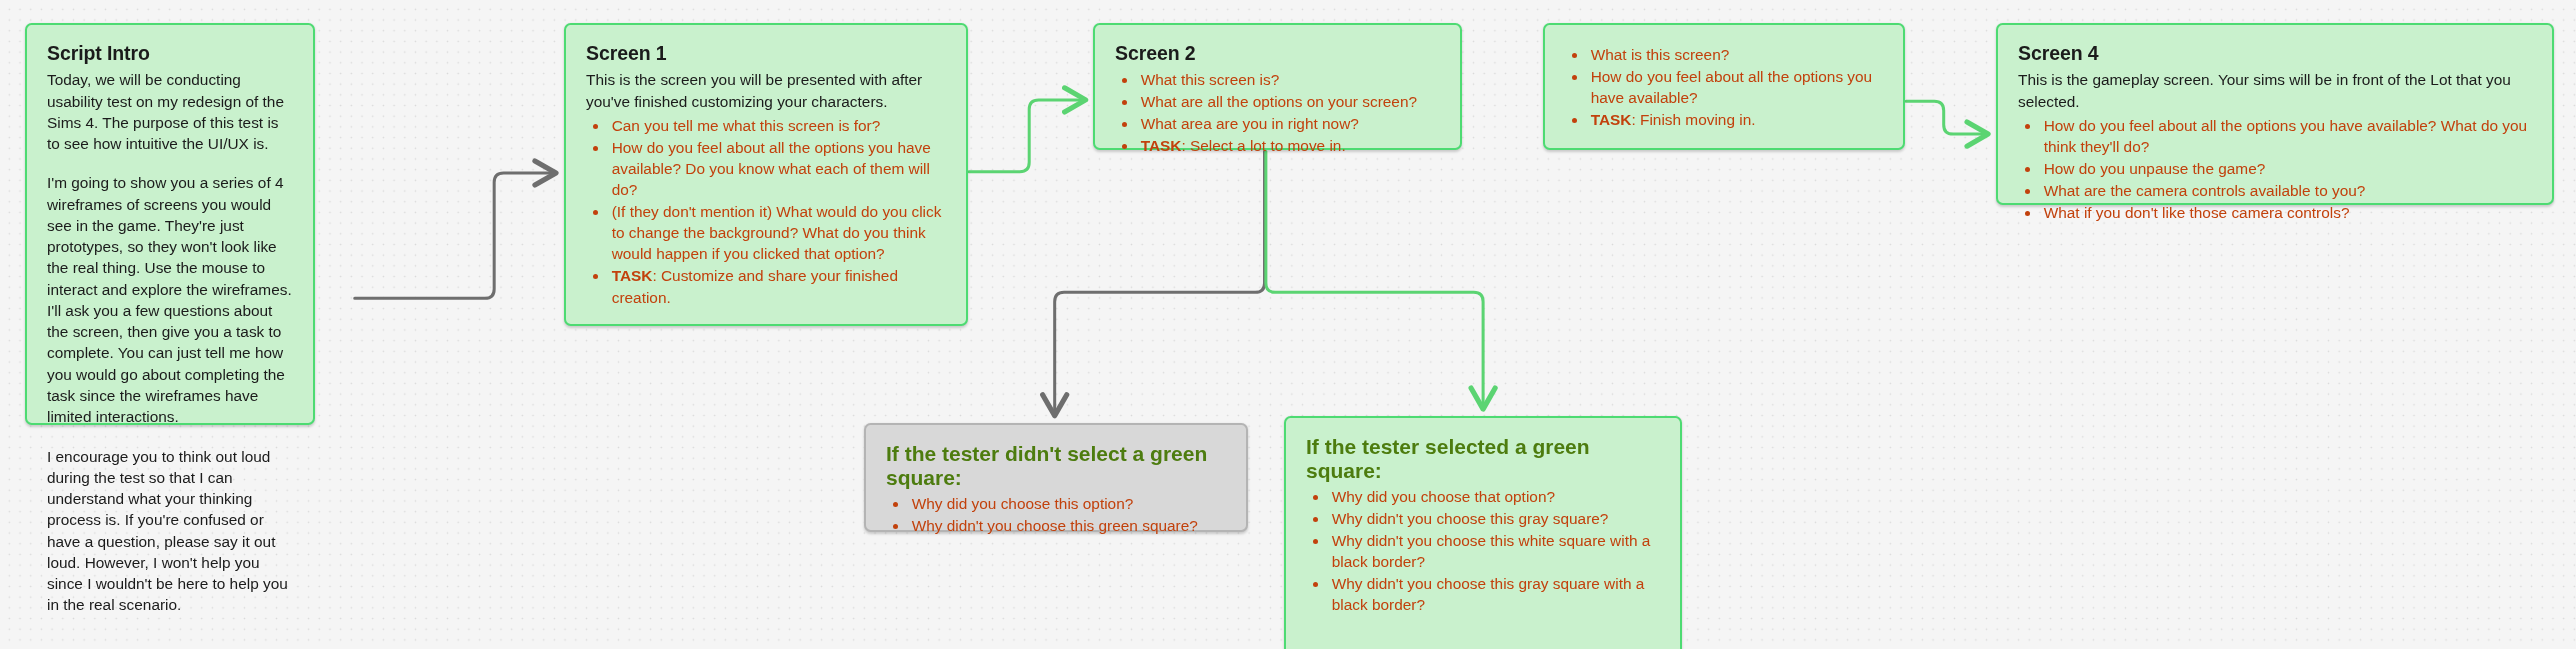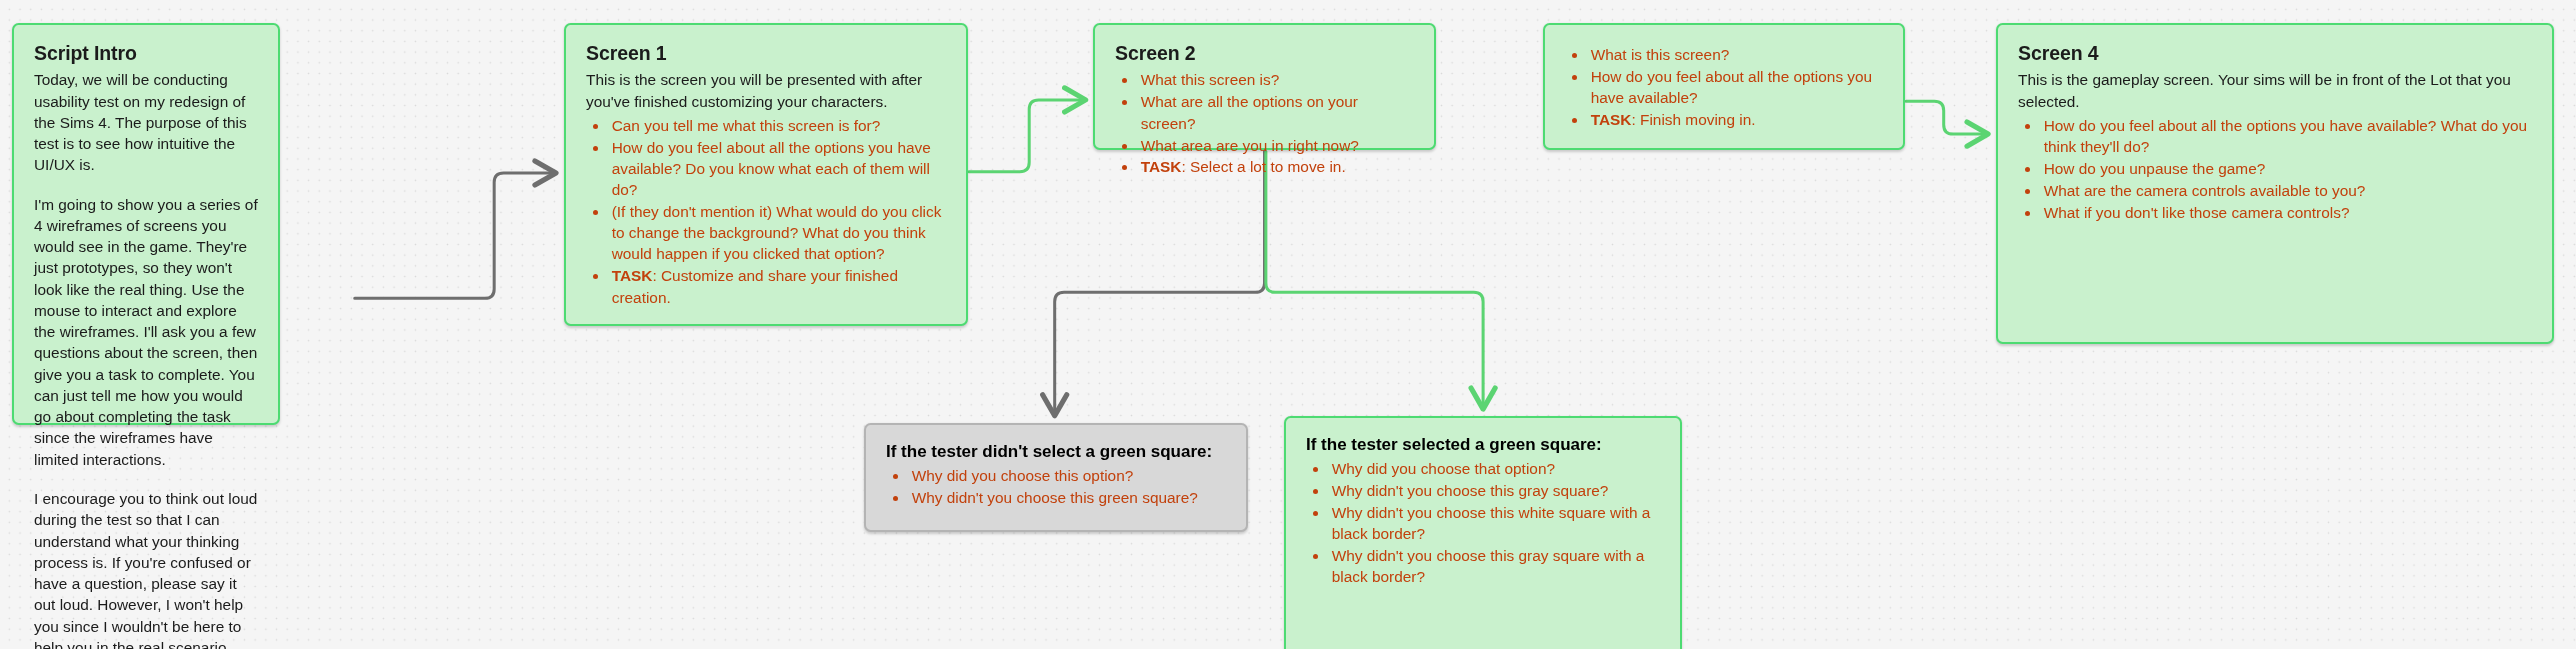--- a/index.html
+++ b/index.html
@@ -28,23 +28,23 @@
 
   .card h2{
     margin:0 0 4px 0;
     font-size:19.5px;
     font-weight:bold;
     color:#1b1b1b;
     letter-spacing:-0.1px;
   }
   .card h3{
     margin:0 0 2.7px 0;
-    font-size:17px;
+    font-size:21px;
     font-weight:bold;
-    color:#000000;
+    color:#4d7c0f;
   }
   .card p{
     margin:0 0 2.7px 0;
     font-size:15.4px;
     line-height:1.38;
     color:#1b1b1b;
   }
   .card p.spacer{height:15.4px;margin:0;}
   .card ul{
     margin:1.3px 0 0 0;
@@ -54,25 +54,25 @@
   .card li{
     font-size:15.4px;
     line-height:1.38;
     color:#c2410c;
     margin:0 0 0.7px 0;
     padding-left:2.7px;
   }
   .card li b{font-weight:bold;}
 
   
-  #card-intro   {left:12px;  top:23px;  width:268px; height:402px;}
+  #card-intro   {left:25px;  top:23px;  width:290px; height:402px;}
   #card-screen1 {left:564px; top:23px;  width:404px; height:303px;}
-  #card-screen2 {left:1093px;top:23px;  width:343px; height:127px;}
+  #card-screen2 {left:1093px;top:23px;  width:369px; height:127px;}
   #card-screen3 {left:1543px;top:23px;  width:362px; height:127px;}
-  #card-screen4 {left:1996px;top:23px;  width:558px; height:321px;}
+  #card-screen4 {left:1996px;top:23px;  width:558px; height:182px;}
   #card-branch-no {left:864px;top:423px;width:384px; height:109px;}
   #card-branch-yes{left:1284px;top:416px;width:398px; height:248px;}
 </style>
 </head>
 <body>
 
 <div class="canvas">
 
   <svg class="wires" viewBox="0 0 3840 968">
     <defs>

